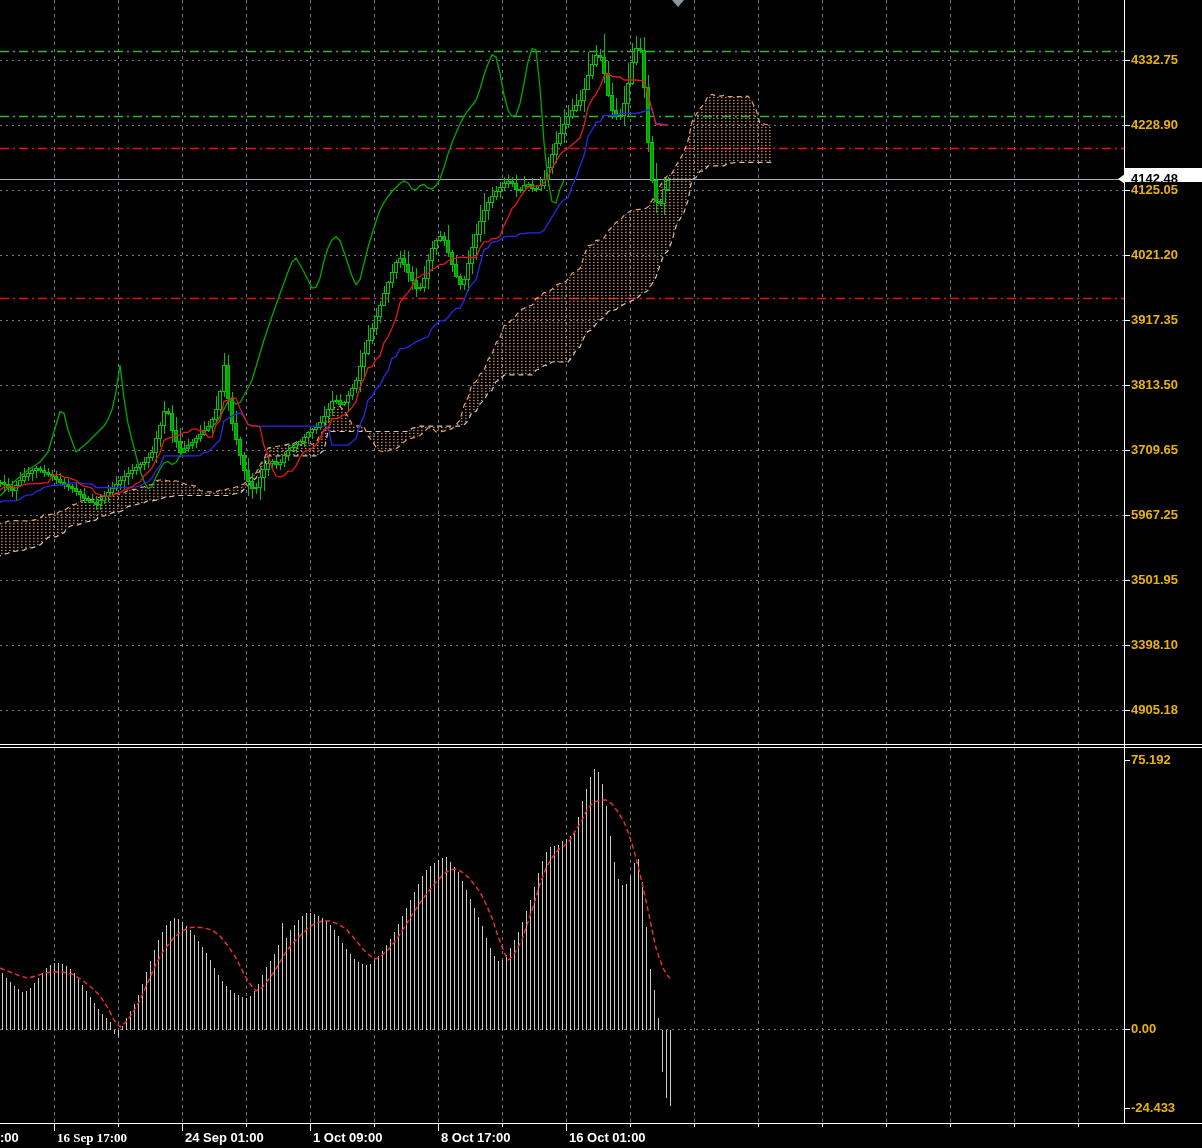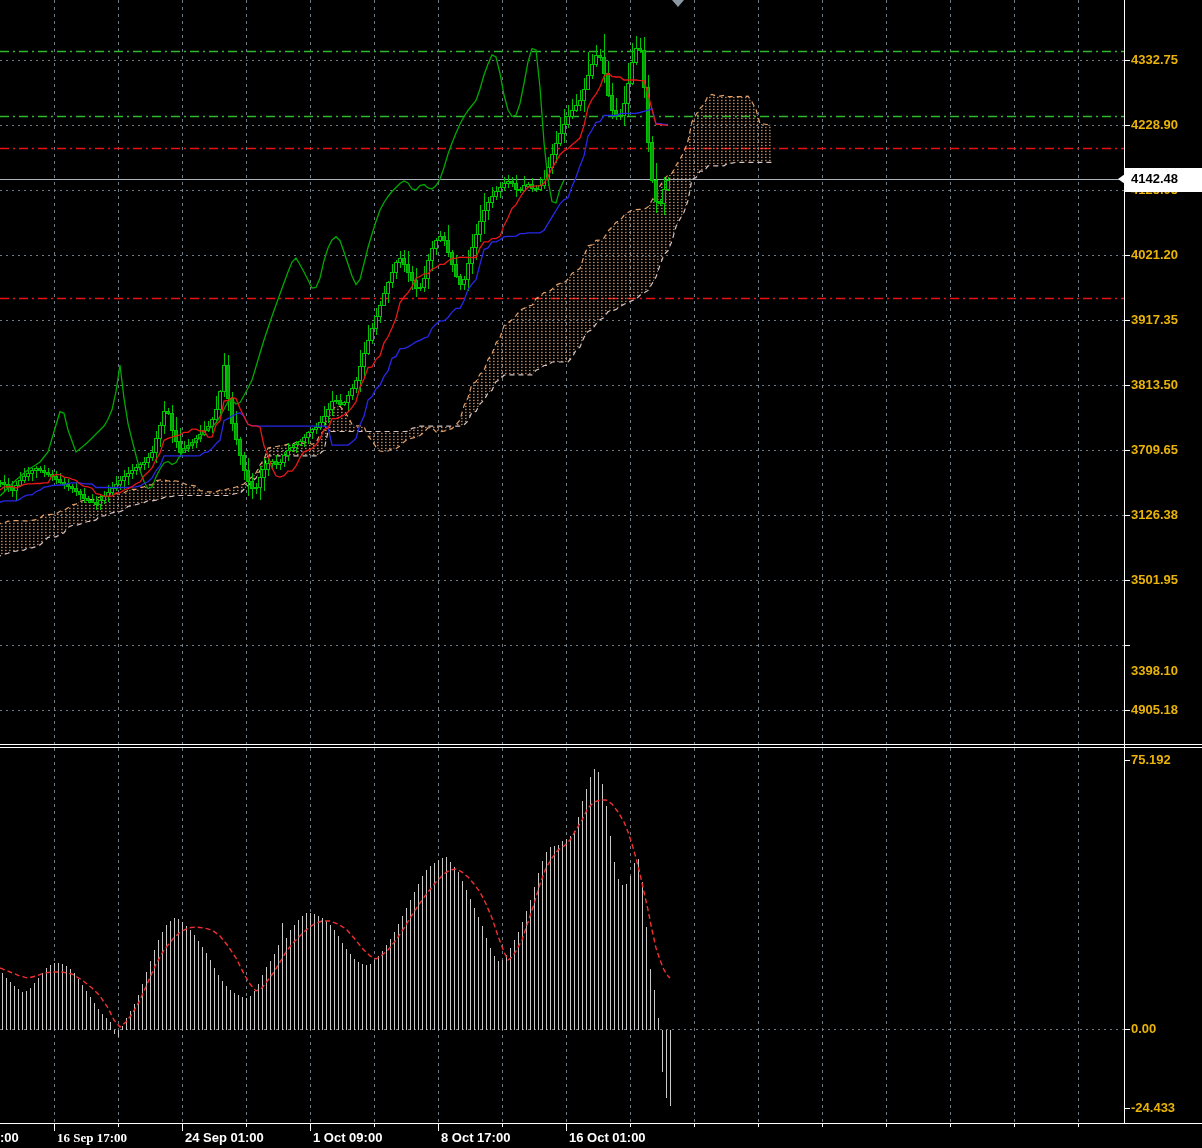--- a/index.html
+++ b/index.html
@@ -3,21 +3,21 @@
 <meta charset="utf-8">
 <style>
   html,body{margin:0;padding:0;background:#000;}
   .screen{position:relative;width:1202px;height:1148px;background:#000;overflow:hidden;
           font-family:"Liberation Sans",sans-serif;}
   svg{position:absolute;left:0;top:0;}
   .axis-label{position:absolute;color:#eab308;font:bold 13px "Liberation Sans",sans-serif;
               white-space:nowrap;height:16px;line-height:16px;}
   .time-label{position:absolute;color:#fff;font:bold 13px "Liberation Sans",sans-serif;
               white-space:nowrap;top:1129px;height:18px;line-height:18px;}
-  .price-box{position:absolute;left:1125px;top:168px;width:77px;height:24px;background:#fff;
+  .price-box{position:absolute;left:1125px;top:168px;width:77px;height:14px;background:#fff;
              color:#000;font:bold 13px "Liberation Sans",sans-serif;line-height:22px;
              padding-left:6px;box-sizing:border-box;z-index:5;}
   .price-notch{position:absolute;left:1118px;top:174px;width:0;height:0;z-index:5;
                border-right:7px solid #fff;border-top:5px solid transparent;
                border-bottom:5px solid transparent;}
 </style>
 </head>
 <body>
 
 <div class="screen">
@@ -318,23 +318,23 @@
     </svg>
   <div id="labels">
       <div class="axis-label" style="left: 1131px; top: -13px;">4436.60</div>
       <div class="axis-label" style="left: 1131px; top: 52px;">4332.75</div>
       <div class="axis-label" style="left: 1131px; top: 117px;">4228.90</div>
       <div class="axis-label" style="left: 1131px; top: 182px;">4125.05</div>
       <div class="axis-label" style="left: 1131px; top: 247px;">4021.20</div>
       <div class="axis-label" style="left: 1131px; top: 312px;">3917.35</div>
       <div class="axis-label" style="left: 1131px; top: 377px;">3813.50</div>
       <div class="axis-label" style="left: 1131px; top: 442px;">3709.65</div>
-      <div class="axis-label" style="left: 1131px; top: 507px;">3126.38</div>
+      <div class="axis-label" style="left: 1131px; top: 507px;">5967.25</div>
       <div class="axis-label" style="left: 1131px; top: 572px;">3501.95</div>
-      <div class="axis-label" style="left: 1131px; top: 663px;">3398.10</div>
+      <div class="axis-label" style="left: 1131px; top: 637px;">3398.10</div>
       <div class="axis-label" style="left: 1131px; top: 702px;">4905.18</div>
       <div class="axis-label" style="left: 1131px; top: 752px;">75.192</div>
       <div class="axis-label" style="left: 1131px; top: 1021px;">0.00</div>
       <div class="axis-label" style="left: 1131px; top: 1100px;">-24.433</div>
       <div class="time-label" style="left: 0px;">:00</div>
       <div class="time-label" style="left: 57px; font-family: Liberation Serif, serif;">16 Sep 17:00</div>
       <div class="time-label" style="left: 185px;">24 Sep 01:00</div>
       <div class="time-label" style="left: 313px;">1 Oct 09:00</div>
       <div class="time-label" style="left: 441px;">8 Oct 17:00</div>
       <div class="time-label" style="left: 569px;">16 Oct 01:00</div>

